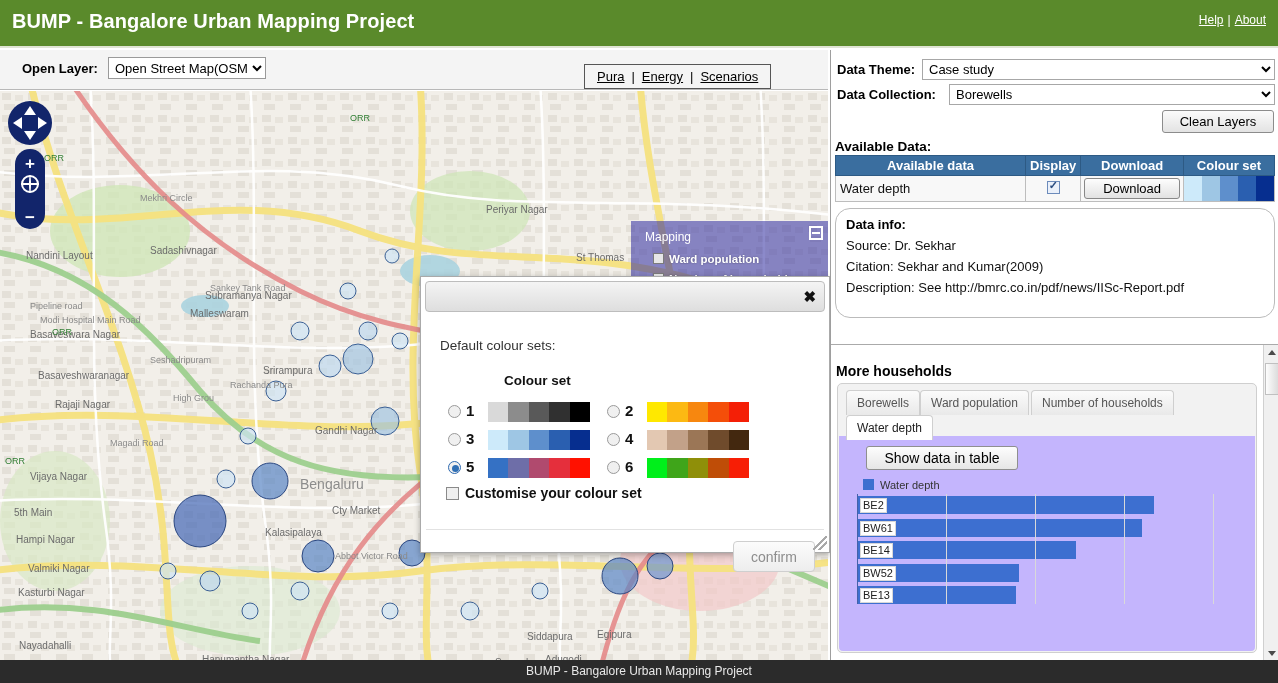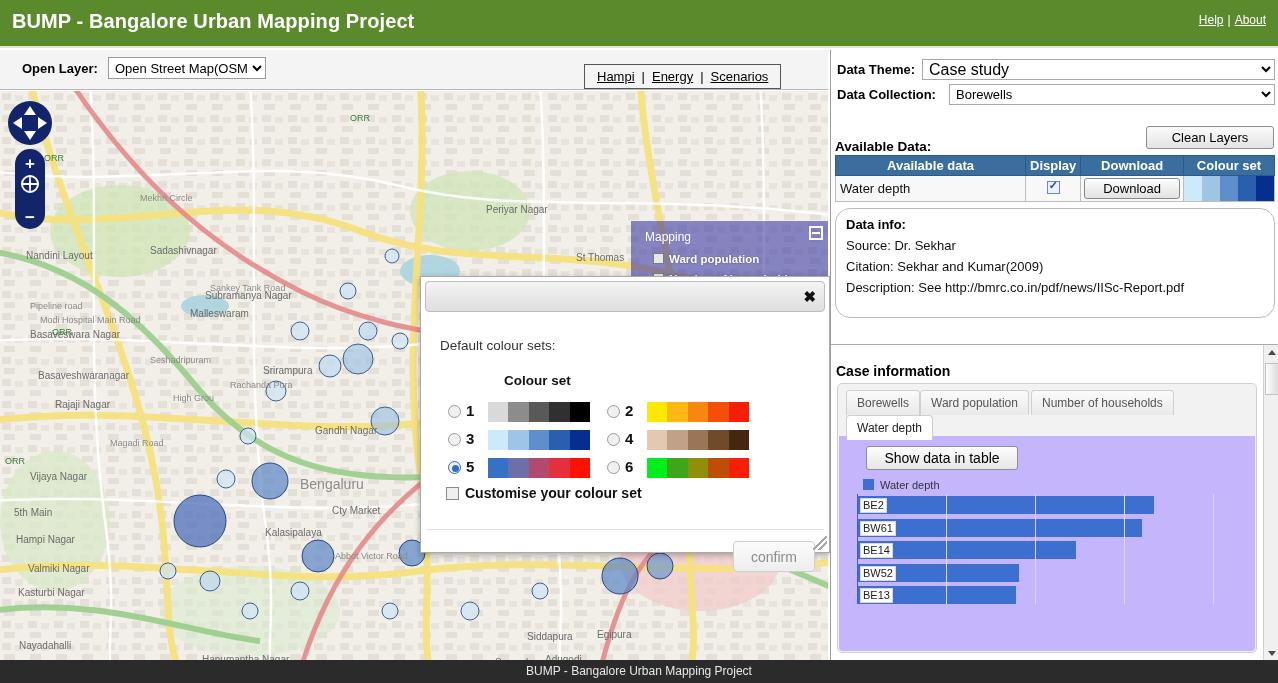--- a/index.html
+++ b/index.html
@@ -195,30 +195,30 @@
     background: #ffffff;
     border-left: 1px solid #9e9e9e;
   }
   #theme-label, #coll-label {
     position: absolute; font-size: 13px; font-weight: bold; color: #000;
   }
   #theme-label { left: 6px; top: 12px; }
   #coll-label  { left: 6px; top: 37px; }
   #theme-select {
     position: absolute; left: 91px; top: 9px; width: 353px; height: 21px;
-    font-family: "Liberation Sans", sans-serif; font-size: 16px;
+    font-family: "Liberation Sans", sans-serif; font-size: 13px;
     border: 1px solid #a7a7a7; background: #fff; padding: 0 2px;
   }
   #coll-select {
     position: absolute; left: 118px; top: 34px; width: 326px; height: 21px;
     font-family: "Liberation Sans", sans-serif; font-size: 13px;
     border: 1px solid #a7a7a7; background: #fff; padding: 0 2px;
   }
   #clean-layers {
-    position: absolute; right: 4px; top: 76px; width: 128px; height: 23px;
+    position: absolute; right: 4px; top: 60px; width: 112px; height: 23px;
     background: linear-gradient(#fbfbfb, #e3e3e3);
     border: 1px solid #8c8c8c; border-radius: 3px;
     font-family: "Liberation Sans", sans-serif; font-size: 13px; color: #000;
     cursor: pointer;
   }
   #available-label {
     position: absolute; left: 4px; top: 89px; font-size: 13.5px; font-weight: bold; color: #000;
   }
   #avail-table {
     position: absolute; left: 4px; top: 105px; width: 440px;
@@ -355,21 +355,21 @@
   </div>
 
   <div id="toolbar">
     <div id="baselayer-label">Open Layer:</div>
     <select id="baselayer-select">
       <option>Open Street Map(OSM)</option>
     </select>
   </div>
 
   <div id="nav-box">
-    <a>Hampi</a><span class="sep">|</span><a>Energy</a><span class="sep">|</span><a>Scenarios</a>
+    <a>Pura</a><span class="sep">|</span><a>Energy</a><span class="sep">|</span><a>Scenarios</a>
   </div>
 
   <div id="map-wrap">
     <svg id="map-canvas" viewBox="0 0 828 569" preserveAspectRatio="none">
       <defs>
         <pattern id="blockPat" width="26" height="22" patternUnits="userSpaceOnUse">
           <rect width="26" height="22" fill="#f2efe9"></rect>
           <rect x="2" y="2" width="9" height="7" fill="#e4e0d8"></rect>
           <rect x="15" y="4" width="8" height="6" fill="#e8e4dc"></rect>
           <rect x="4" y="13" width="11" height="6" fill="#e4e0d8"></rect>
@@ -690,21 +690,21 @@
     </table>
 
     <div id="data-info">
       <div class="di-title">Data info:</div>
       <div class="di-line l1">Source: Dr. Sekhar</div>
       <div class="di-line l2">Citation: Sekhar and Kumar(2009)</div>
       <div class="di-line l3">Description: See http://bmrc.co.in/pdf/news/IISc-Report.pdf</div>
     </div>
 
     <div id="more-info">
-      <div id="more-title">Case information</div>
+      <div id="more-title">More households</div>
 
       <div id="tabs-box">
         <div class="tab" style="left:8px;  top:6px;">Borewells</div>
         <div class="tab" style="left:82px; top:6px;">Ward population</div>
         <div class="tab" style="left:193px;top:6px;">Number of households</div>
         <div class="tab active" style="left:8px; top:31px; z-index:5;">Water depth</div>
 
         <div id="tab-content">
           <button id="show-table-btn">Show data in table</button>
           <div id="chart-legend">

